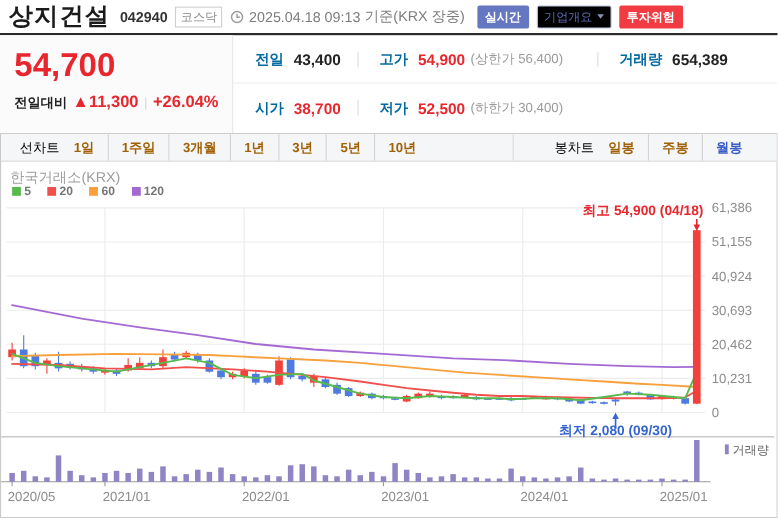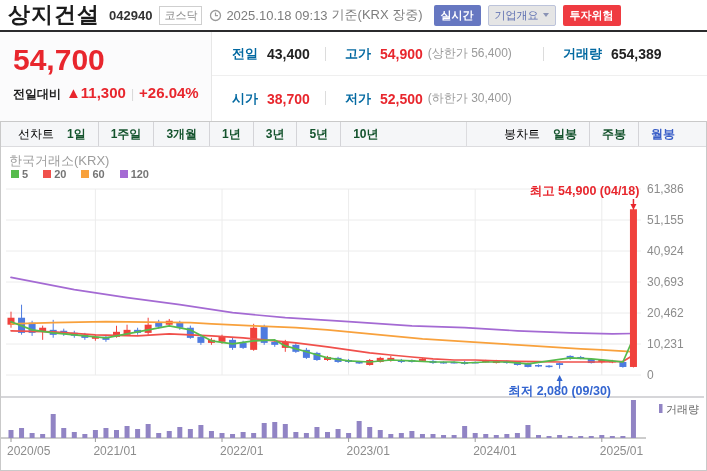--- a/index.html
+++ b/index.html
@@ -9,21 +9,21 @@
 
   
   .hdr { position:absolute; top:0; left:0; right:0; height:30px; display:flex;
          align-items:center; padding-left:8px; gap:7px;text-align:right; }
   .hdr .title { font-size:22px; font-weight:bold; color:#1b1b1b; letter-spacing:1px; }
   .hdr .code  { font-size:13px; font-weight:bold; color:#333; margin-left:2px; }
   .hdr .mkt   { font-size:11px; color:#8a8a8a; border:1px solid #cfcfcf; padding:1px 4px; background:#fff; }
   .hdr .ts    { font-size:13px; color:#7d7d7d; display:flex; align-items:center; gap:4px; }
   .badge-rt   { font-size:11px; font-weight:bold; color:#fff; background:#6677c1;
                 padding:3px 7px; border-radius:2px; margin-left:4px; }
-  .badge-co   { font-size:11px; color:#5a6cb0; background:#e5e5e5; border:1px solid #bcc3da;
+  .badge-co   { font-size:11px; color:#5a6cb0; background:#000000; border:1px solid #bcc3da;
                 padding:2px 6px; border-radius:2px; display:inline-flex; align-items:center; gap:4px; }
   .caret      { width:0; height:0; border-left:3.5px solid transparent; border-right:3.5px solid transparent;
                 border-top:4px solid #8a93b5; display:inline-block; }
   .badge-risk { font-size:11px; font-weight:bold; color:#fff; background:#ef3b41;
                 padding:3px 7px; border-radius:2px; }
   .clock { display:inline-block; }
 
   .darkrule { position:absolute; top:30px; left:0; width:707px; height:2px; background:#2b2b2d; }
 
   
@@ -45,21 +45,21 @@
   .cell .val.red { color:#e8262d;text-align:center; }
   .cell .extra { font-size:12px; color:#9a9a9a; margin-left:5px; }
 
   
   .chart-box { position:absolute; top:121px; left:0; width:707px; height:350px;
                border:1px solid #c9c9c9; background:#fff; }
   .toolbar { position:relative; height:25px; background:#f5f6f8; border-bottom:1px solid #dcdcdf;
              font-size:12px; line-height:24px; }
   .tb-left { position:absolute; left:0; top:0; bottom:0; padding-left:17px; display:flex; align-items:center; }
   .tb-label { color:#000000; margin-right:13px; }
-  .tb-item { font-weight:bold; color:#14532d; cursor:pointer; }
+  .tb-item { font-weight:bold; color:#a16207; cursor:pointer; }
   .tb-item + .tb-item { border-left:1px solid #d4d4d8; padding-left:12px; margin-left:12px; }
   .tb-right { position:absolute; left:465px; top:0; bottom:0; border-left:1px solid #dcdcdf;
               padding-left:37px; display:flex; align-items:center; }
   .tb-item.active { color:#3a5fc8; }
 
   .chart-area { position:relative; width:703px; height:323px; }
   .src { position:absolute; left:8px; top:5px; font-size:13px; color:#9d9d9d; }
   .ma-legend { position:absolute; left:10px; top:21px; display:flex; gap:15px; align-items:center; }
   .ma-item { display:flex; align-items:center; gap:3px; font-size:11px; font-weight:bold; color:#757575; }
   .sq { width:8px; height:8px; display:inline-block; }
@@ -73,21 +73,21 @@
 
   <div class="hdr">
     <span class="title">상지건설</span>
     <span class="code">042940</span>
     <span class="mkt">코스닥</span>
     <span class="ts">
       <svg class="clock" width="13" height="13" viewBox="0 0 13 13">
         <circle cx="6.5" cy="6.5" r="5" fill="none" stroke="#9a9a9a" stroke-width="1.3"></circle>
         <path d="M6.5 3.6 V6.7 H9" fill="none" stroke="#9a9a9a" stroke-width="1.2"></path>
       </svg>
-      <span>2025.10.18 09:13</span>
+      <span>2025.04.18 09:13</span>
       <span>기준(KRX 장중)</span>
     </span>
     <span class="badge-rt">실시간</span>
     <span class="badge-co">
       <span>기업개요</span>
       <span class="caret"></span>
     </span>
     <span class="badge-risk">투자위험</span>
   </div>
 

